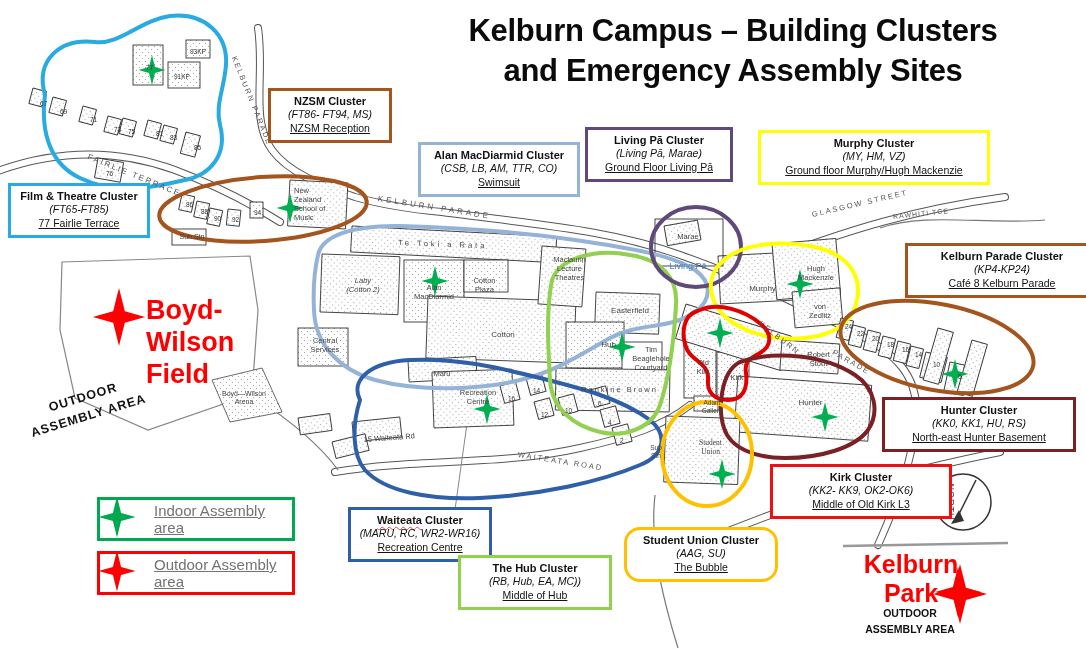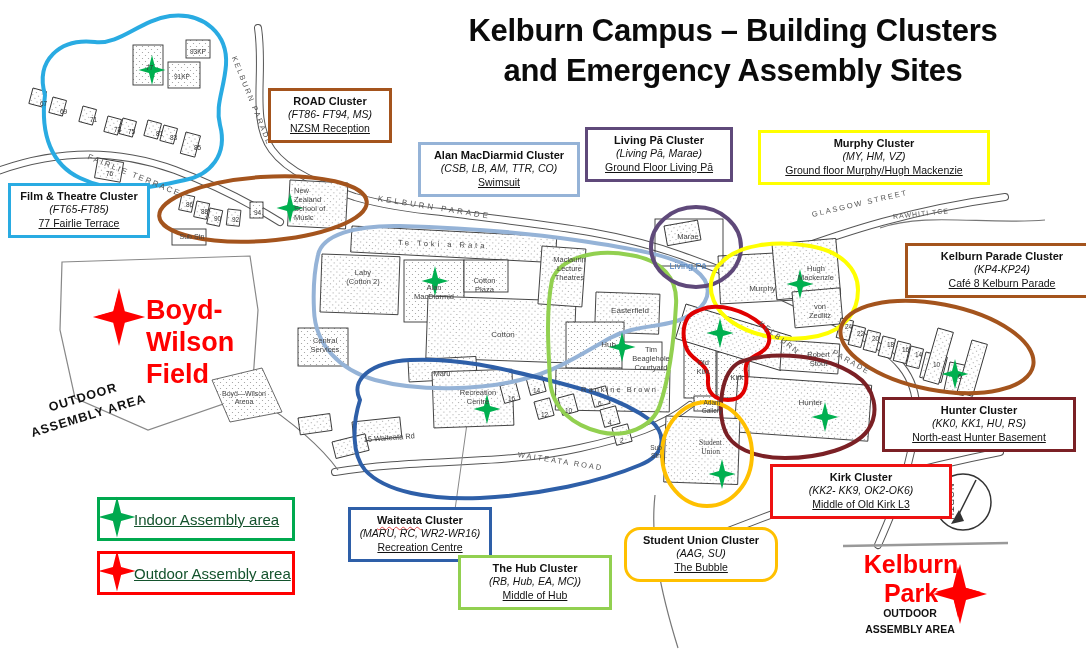--- a/index.html
+++ b/index.html
@@ -23,21 +23,21 @@
 
   .blabel{position:absolute;font-size:7.5px;color:#444;text-align:center;white-space:pre-line;
     line-height:1.2;transform-origin:left top;}
   .hnum{position:absolute;font-size:6.5px;color:#333;}
   .rlabel{position:absolute;font-size:8px;color:#555;letter-spacing:2px;white-space:nowrap;
     transform-origin:left center;}
 
   .legend-box{position:absolute;width:192px;height:38px;border:3px solid;background:#fff;z-index:6;
     display:flex;align-items:center;box-sizing:content-box;}
   .legend-box svg{position:absolute;left:-6px;top:-6px;}
-  .legend-label{margin-left:34px;font-size:15px;color:#14532d;text-decoration:underline;}
+  .legend-label{margin-left:54px;font-size:15px;color:#737373;text-decoration:underline;}
 
   .area-name{position:absolute;color:#ff0000;font-weight:bold;white-space:pre-line;z-index:4;}
   .area-caption{position:absolute;color:#111;font-weight:bold;white-space:pre-line;text-align:center;z-index:4;}
   #bw-name{left:146px;top:295px;font-size:27px;line-height:1.18;}
   #bw-caption{left:26px;top:388px;font-size:12.5px;letter-spacing:1px;transform:rotate(-17deg);line-height:1.5;}
   #kp-name{left:856px;top:550px;width:110px;font-size:25px;line-height:1.15;text-align:center;}
   #kp-caption{left:840px;top:606px;width:140px;font-size:10.5px;line-height:1.5;}
   .red-star{position:absolute;z-index:4;}
 </style>
 </head>
@@ -182,21 +182,21 @@
         <path d="M0,-15 L3,-3 L13.5,0 L3,3 L0,15 L-3,3 L-13.5,0 L-3,-3 Z" transform="translate(722,474)" fill="#00B050"></path>
         <path d="M0,-15 L3,-3 L13.5,0 L3,3 L0,15 L-3,3 L-13.5,0 L-3,-3 Z" transform="translate(487,409)" fill="#00B050"></path>
         <path d="M0,-15 L3,-3 L13.5,0 L3,3 L0,15 L-3,3 L-13.5,0 L-3,-3 Z" transform="translate(955,374)" fill="#00B050"></path>
         <path d="M0,-15 L3,-3 L13.5,0 L3,3 L0,15 L-3,3 L-13.5,0 L-3,-3 Z" transform="translate(118,316) scale(1.5)" fill="#FF0000"></path>
         <path d="M0,-15 L3,-3 L13.5,0 L3,3 L0,15 L-3,3 L-13.5,0 L-3,-3 Z" transform="translate(958,592) scale(1.7)" fill="#FF0000"></path>
       </g>
   </svg>
 
   <div id="label-layer">
       <div class="blabel" style="left: 368px; top: 237px; width: 150px; letter-spacing: 3px; transform: rotate(2deg);">Te Toki a Rata</div>
-      <div class="blabel" style="left: 328px; top: 268px; width: 70px;">Laby
+      <div class="blabel" style="left: 328px; top: 276px; width: 70px; font-style: italic;">Laby
 (Cotton 2)</div>
       <div class="blabel" style="left: 404px; top: 283px; width: 60px;">Alan
 MacDiarmid</div>
       <div class="blabel" style="left: 462px; top: 276px; width: 45px;">Cotton
 Plaza</div>
       <div class="blabel" style="left: 478px; top: 330px; width: 50px; font-size: 8px;">Cotton</div>
       <div class="blabel" style="left: 300px; top: 336px; width: 50px;">Central
 Services</div>
       <div class="blabel" style="left: 542px; top: 255px; width: 55px;">Maclaurin
 Lecture
@@ -280,21 +280,21 @@
       <div class="rlabel" style="left: 826px; top: 482px; font-size: 7px; letter-spacing: 1px; transform: rotate(-18deg);">SALAMANCA</div>
     </div>
 
   <div class="page-title">
     <div>Kelburn Campus – Building Clusters</div>
     <div class="t2">and Emergency Assembly Sites</div>
   </div>
 
   <div id="boxes-layer">
       <div class="cbox" style="left: 268px; top: 88px; width: 124px; border-color: rgb(164, 84, 29);">
-        <div class="cname">ROAD Cluster</div>
+        <div class="cname">NZSM Cluster</div>
         <div class="ccodes">(FT86- FT94, MS)</div>
         <div class="cassembly">NZSM Reception</div>
       </div>
       <div class="cbox" style="left: 8px; top: 183px; width: 142px; border-color: rgb(41, 171, 226);">
         <div class="cname">Film &amp; Theatre Cluster</div>
         <div class="ccodes">(FT65-FT85)</div>
         <div class="cassembly">77 Fairlie Terrace</div>
       </div>
       <div class="cbox" style="left: 418px; top: 142px; width: 162px; border-color: rgb(149, 179, 215);">
         <div class="cname">Alan MacDiarmid Cluster</div>

